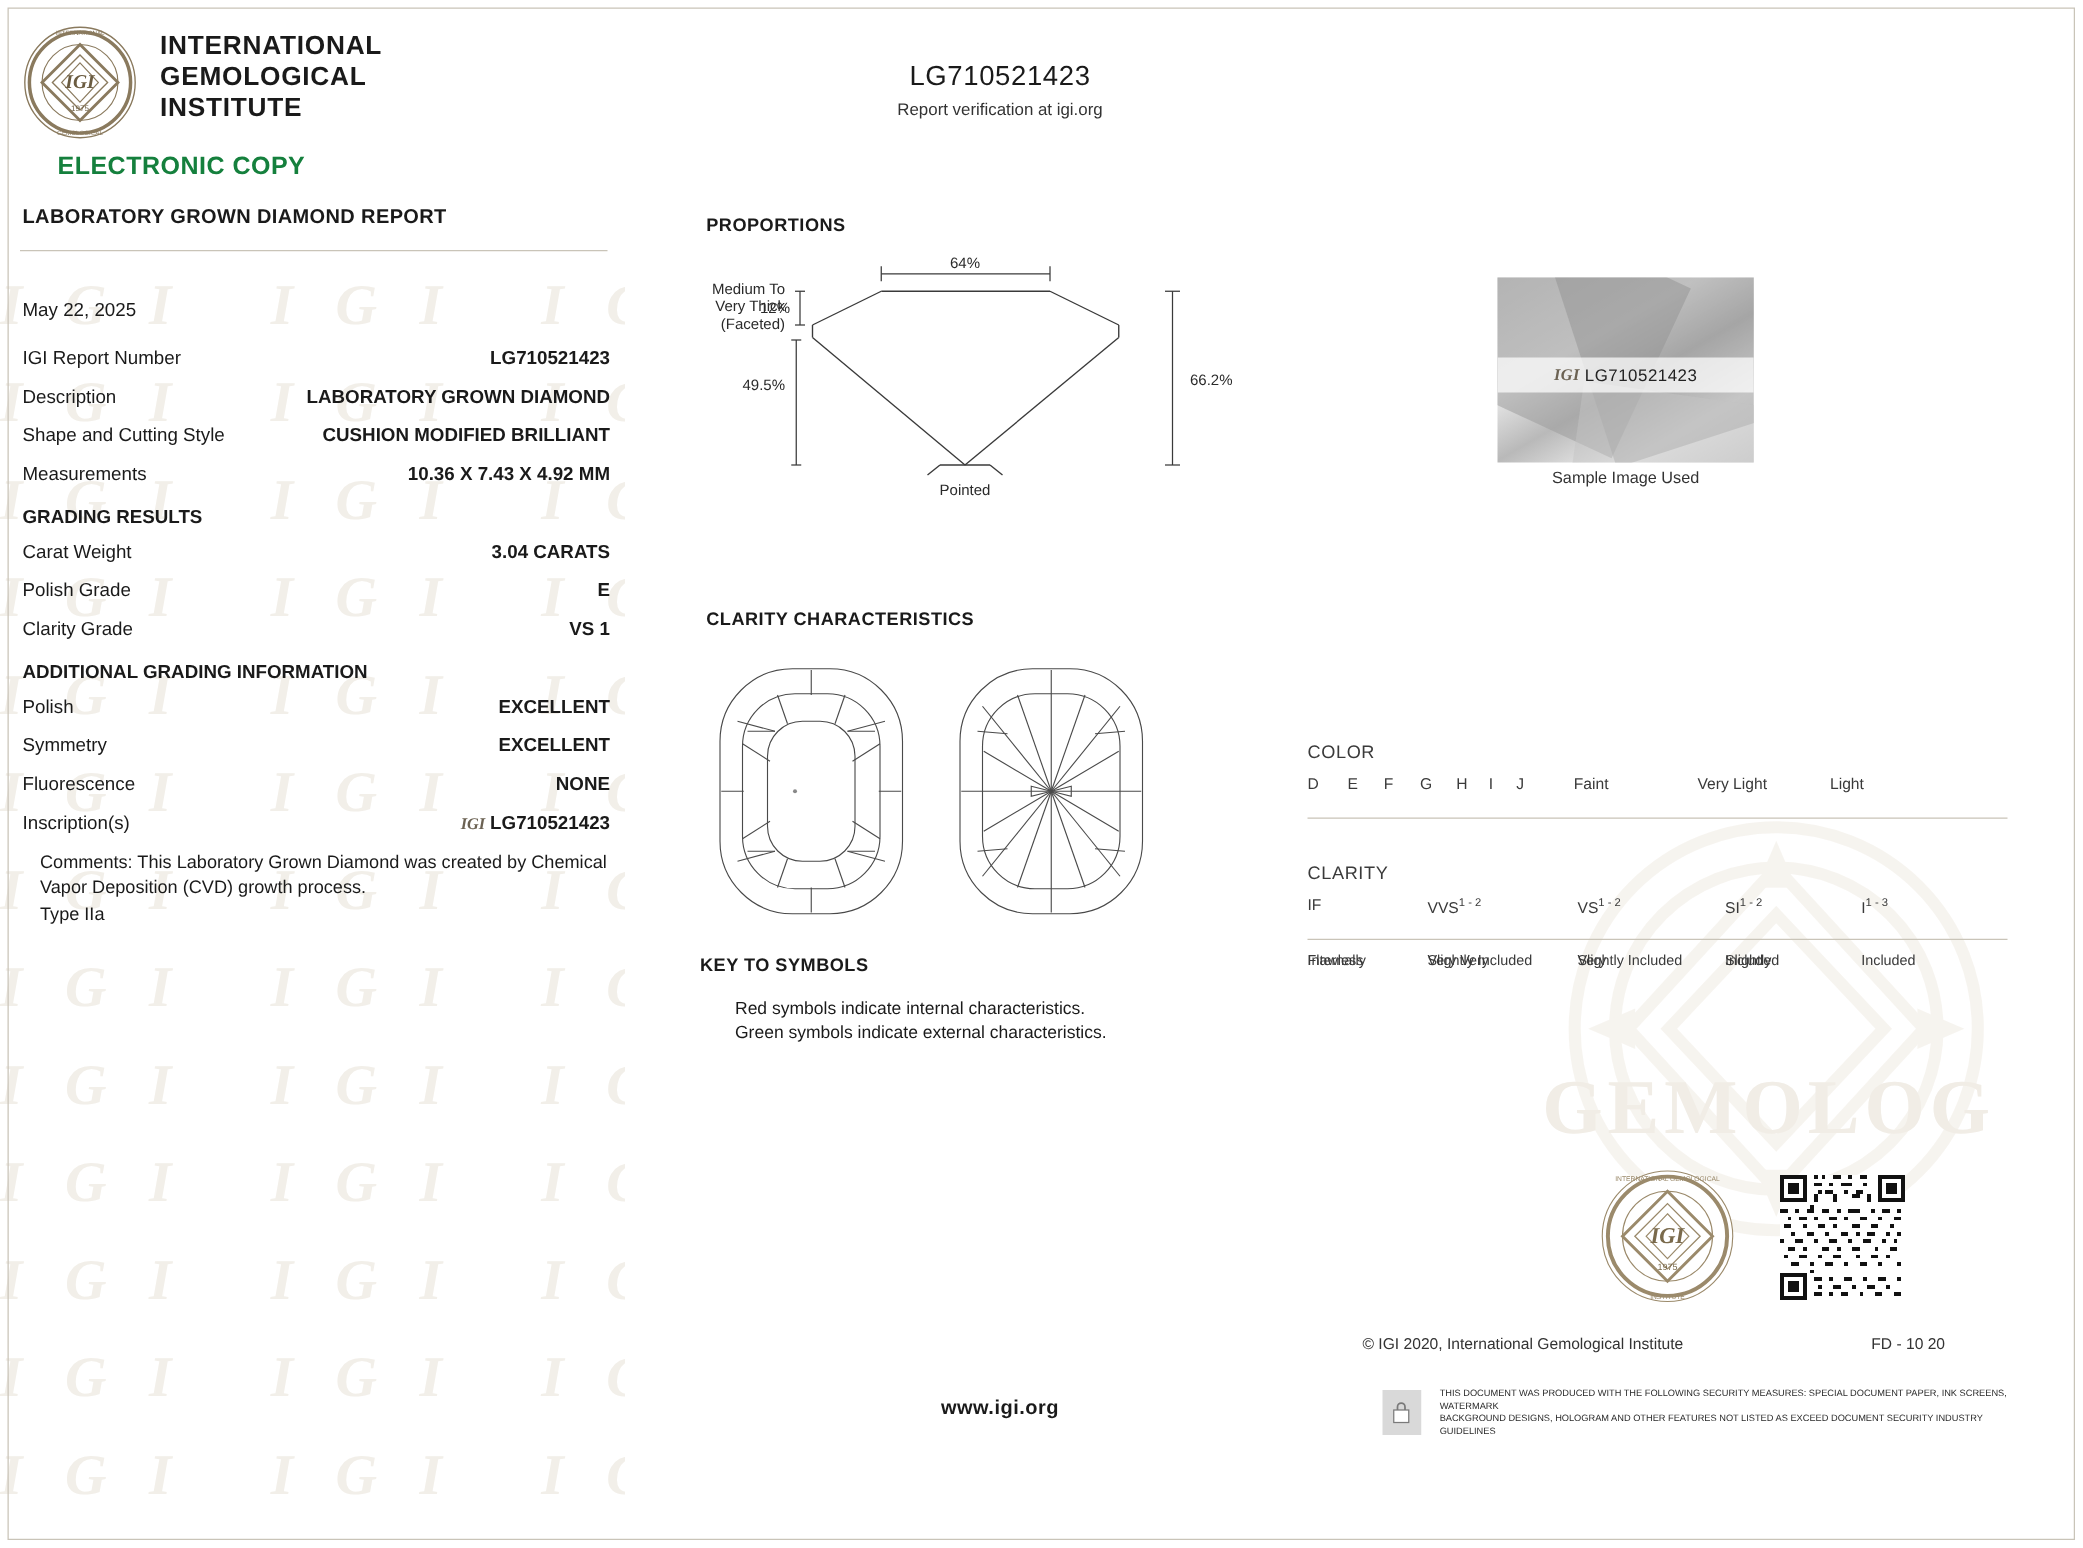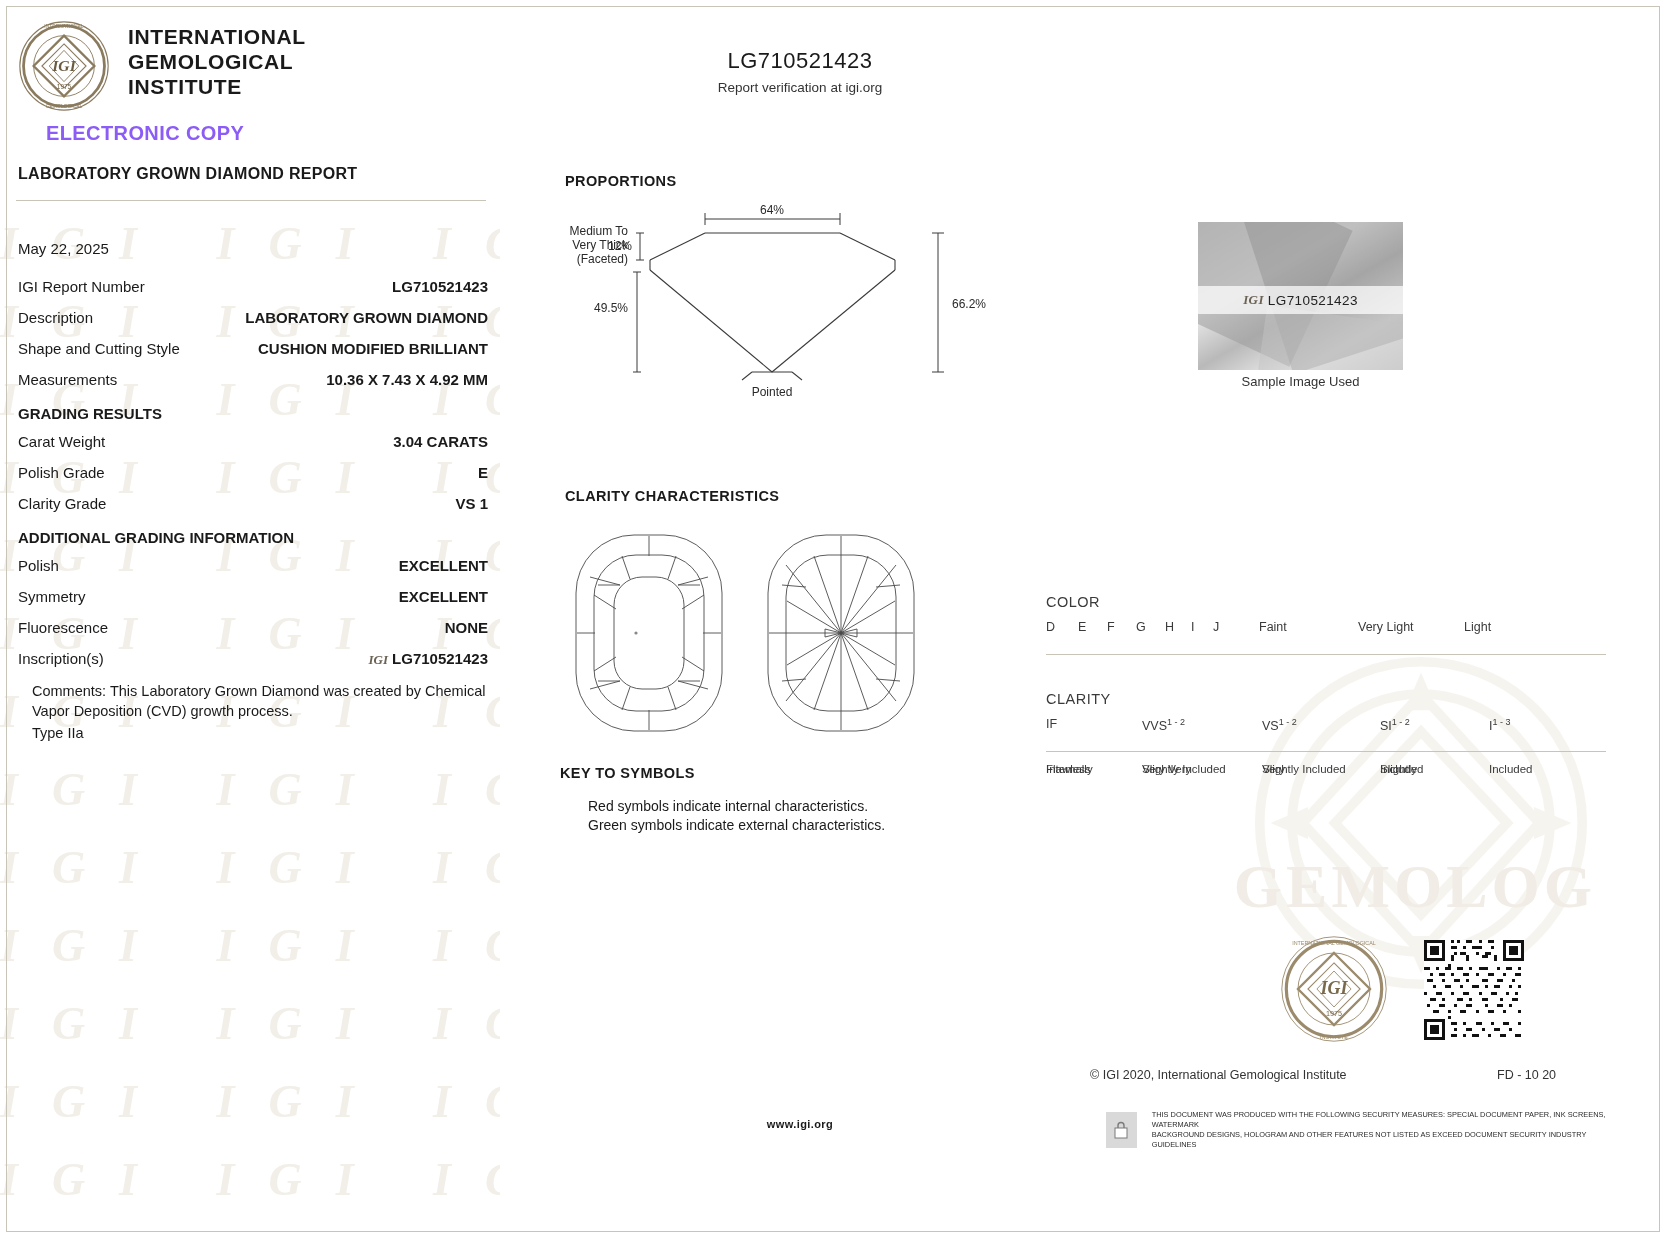--- a/index.html
+++ b/index.html
@@ -71,21 +71,21 @@
     position: absolute; left: 18px; top: 20px;
     width: 92px; height: 92px;
   }
   .org-name {
     position: absolute; left: 128px; top: 24px;
     font-size: 21px; font-weight: bold; letter-spacing: .6px;
     line-height: 25px;
   }
   .electronic-copy {
     position: absolute; left: 46px; top: 122px;
-    color: #8b5cf6; font-size: 20px; font-weight: bold; letter-spacing: .4px;
+    color: #15803d; font-size: 20px; font-weight: bold; letter-spacing: .4px;
   }
   .report-title {
     position: absolute; left: 18px; top: 165px;
     font-size: 16px; font-weight: bold; letter-spacing: .3px;
   }
   .rule-left {
     position: absolute; left: 16px; top: 200px;
     width: 470px; border-top: 1px solid #c9c4b8;
   }
 
@@ -201,21 +201,21 @@
   }
   .security-bar .lock {
     width: 34px; height: 36px; background: #d9d9d9;
     display: flex; align-items: center; justify-content: center;
   }
   .security-bar .txt {
     padding-left: 15px; font-size: 7.4px; line-height: 10px; color: #2a2a2a;
   }
   .site {
     position: absolute; left: 600px; top: 1118px; width: 400px;
-    text-align: center; font-size: 11px; font-weight: bold; letter-spacing: .4px;
+    text-align: center; font-size: 16px; font-weight: bold; letter-spacing: .4px;
   }
 </style>
 </head>
 <body>
 
 <div class="wm-layer">
   <div class="wm-left">
     <div class="row">IGI IGI IGI IGI IGI IGI</div>
     <div class="row">IGI IGI IGI IGI IGI IGI</div>
     <div class="row">IGI IGI IGI IGI IGI IGI</div>

